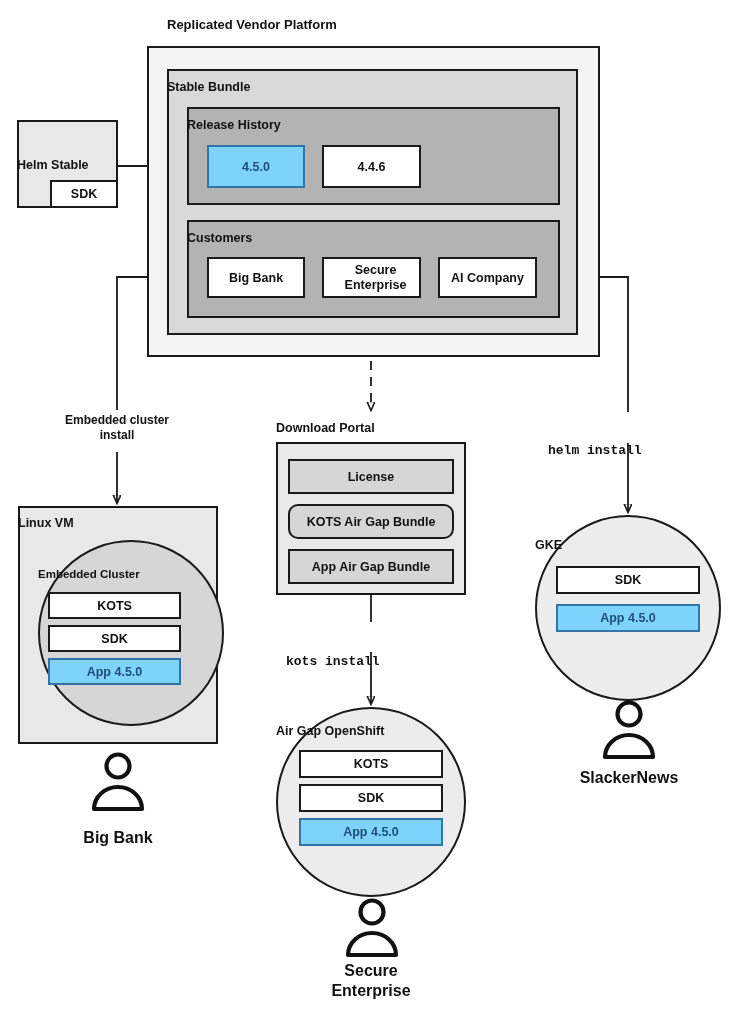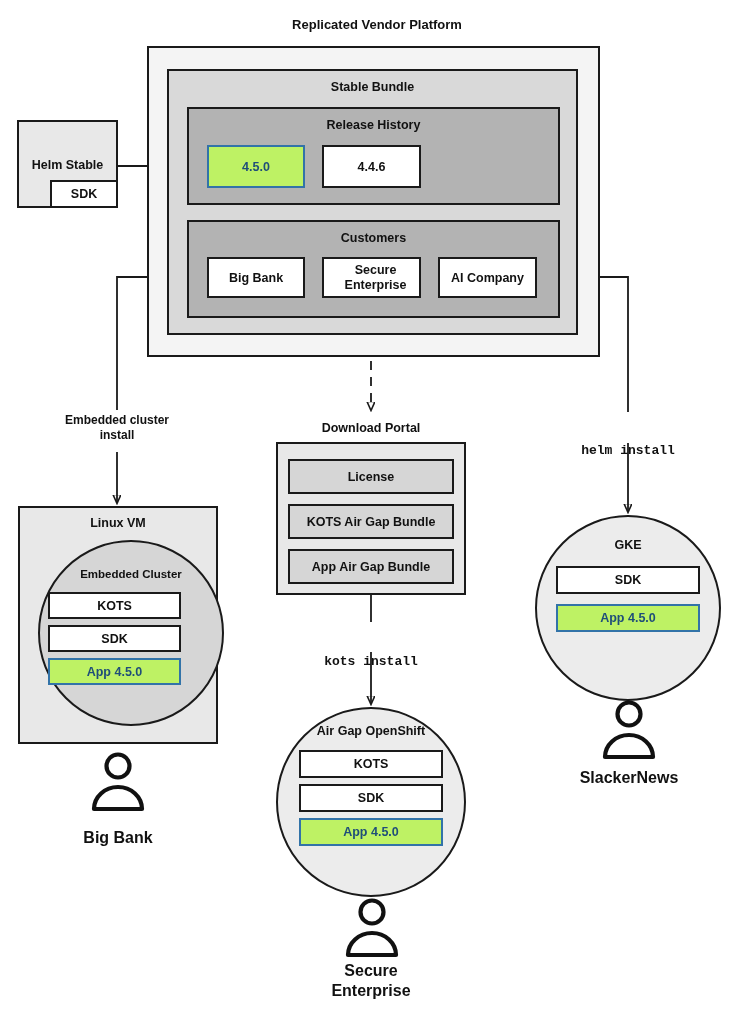--- a/index.html
+++ b/index.html
@@ -6,30 +6,30 @@
   html,body{margin:0;padding:0;background:#ffffff;}
   body{
     width:734px;height:1026px;position:relative;overflow:hidden;
     font-family:"Liberation Sans","DejaVu Sans",sans-serif;
     color:#111111;
   }
   #stage{position:absolute;left:0;top:0;width:734px;height:1026px;}
   svg#wires{position:absolute;left:0;top:0;width:734px;height:1026px;pointer-events:none;}
 
   .node{position:absolute;box-sizing:border-box;}
-  .lbl{position:absolute;text-align:center;font-weight:bold;line-height:1.18;}
+  .lbl{position:absolute;text-align:left;font-weight:bold;line-height:1.18;}
 
   
   .plat      {background:#f4f4f4;border:2px solid #1a1a1a;}
   .chan      {background:#d9d9d9;border:2px solid #1a1a1a;}
   .grp       {background:#b3b3b3;border:2px solid #1a1a1a;}
   .white     {background:#ffffff;border:2px solid #1a1a1a;}
   .light     {background:#e8e8e8;border:2px solid #1a1a1a;}
   .greyitem  {background:#d6d6d6;border:2px solid #1a1a1a;}
-  .blue      {background:#bef264;border:2px solid #3273a8;color:#1f4e79;}
+  .blue      {background:#7dd3fc;border:2px solid #3273a8;color:#1f4e79;}
 
   .ctr{display:flex;align-items:center;justify-content:center;text-align:center;
        font-weight:bold;box-sizing:border-box;}
 
   .title-top{font-size:13px;font-weight:bold;}
   .t-head{font-size:12.5px;font-weight:bold;}
   .t-item{font-size:12.5px;font-weight:bold;}
   .t-small{font-size:11.5px;font-weight:bold;}
 
   .mono{font-family:"Liberation Mono","DejaVu Sans Mono",monospace;font-size:13px;
@@ -92,21 +92,21 @@
     </div>
   <div class="node white ctr t-item" style="left:438px;top:257px;width:99px;height:41px;">AI Company</div>
 
   <div class="caption" style="left:37px;top:413px;width:160px;font-size:12px;">Embedded cluster<br>install</div>
   <div class="lbl mono" style="left:286px;top:626px;width:170px;">kots install</div>
   <div class="lbl mono" style="left:548px;top:415px;width:160px;">helm install</div>
 
   <div class="lbl t-head" style="left:276px;top:421px;width:190px;">Download Portal</div>
   <div class="node light" style="left:276px;top:442px;width:190px;height:153px;"></div>
   <div class="node greyitem ctr t-item" style="left:288px;top:459px;width:166px;height:35px;">License</div>
-  <div class="node greyitem ctr t-item" style="left:288px;top:504px;width:166px;height:35px;">KOTS Air Gap Bundle</div>
+  <div class="node greyitem ctr t-item" style="left:288px;top:504px;width:166px;height:35px;border-radius:10px;">KOTS Air Gap Bundle</div>
   <div class="node greyitem ctr t-item" style="left:288px;top:549px;width:166px;height:35px;">App Air Gap Bundle</div>
 
   <div class="node light" style="left:18px;top:506px;width:200px;height:238px;"></div>
   <div class="lbl t-head" style="left:18px;top:516px;width:200px;">Linux VM</div>
   <div class="node circle" style="left:38px;top:540px;width:186px;height:186px;background:#d6d6d6;border:2px solid #1a1a1a;"></div>
   <div class="lbl t-small" style="left:38px;top:568px;width:186px;">Embedded Cluster</div>
   <div class="node white ctr t-item" style="left:48px;top:592px;width:133px;height:27px;">KOTS</div>
   <div class="node white ctr t-item" style="left:48px;top:625px;width:133px;height:27px;">SDK</div>
   <div class="node blue ctr t-item" style="left:48px;top:658px;width:133px;height:27px;">App 4.5.0</div>
 

